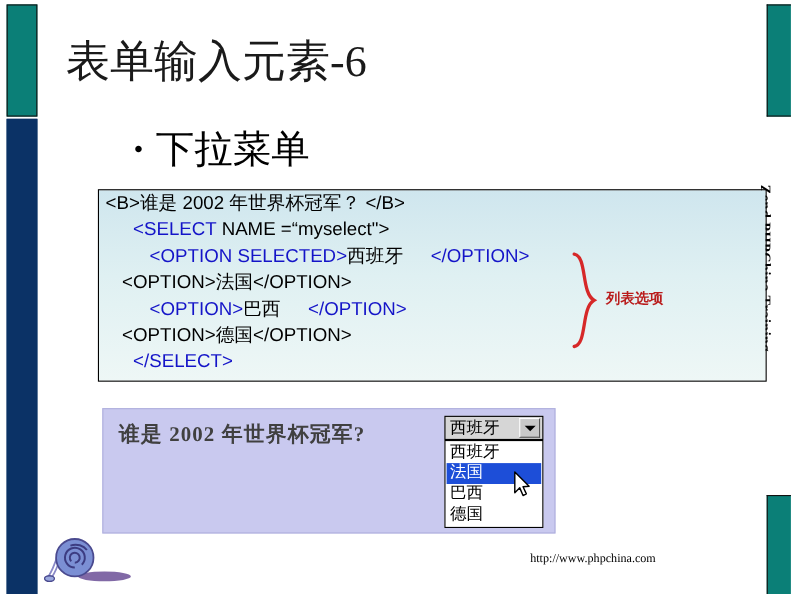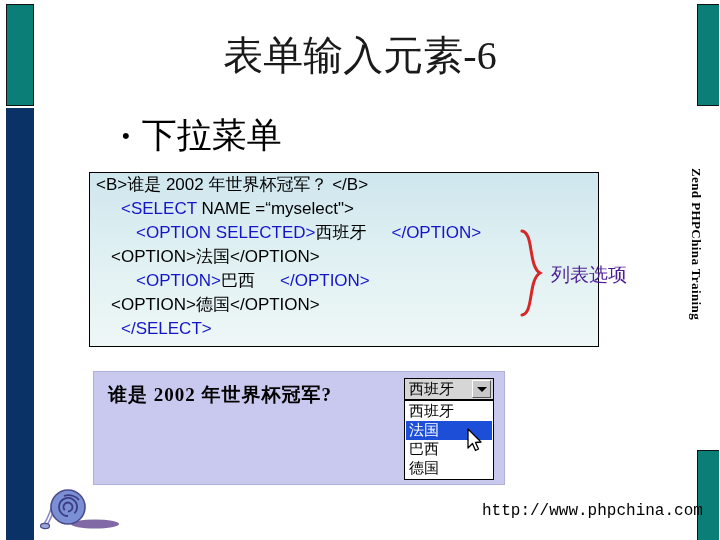--- a/index.html
+++ b/index.html
@@ -74,21 +74,20 @@
     color: #000000;
     white-space: nowrap;
   }
 
   
   #title {
     position: absolute;
     left: 60px;
     top: 28px;
     width: 600px;
-    text-align: center;
     font-family: "Liberation Serif", serif;
     font-size: 40px;
     color: #1a1a1a;
     white-space: nowrap;
   }
 
   
   #bullet-row {
     position: absolute;
     left: 122px;
@@ -107,21 +106,21 @@
     font-size: 35px;
     color: #000000;
     white-space: nowrap;
   }
 
   
   #code-block {
     position: absolute;
     left: 89px;
     top: 172px;
-    width: 510px;
+    width: 608px;
     height: 175px;
     border: 1px solid #000000;
     background: linear-gradient(to bottom, #cfe6ee 0%, #dff0f2 45%, #eef7f6 100%);
     box-sizing: border-box;
     overflow: hidden;
   }
   .code-line {
     font-family: "Liberation Sans", sans-serif;
     font-size: 17px;
     line-height: 24px;
@@ -140,23 +139,23 @@
     left: 518px;
     top: 228px;
     width: 28px;
     height: 90px;
   }
   #brace-label {
     position: absolute;
     left: 551px;
     top: 262px;
     font-family: "Liberation Sans", sans-serif;
-    font-size: 19px;
-    font-weight: normal;
-    color: #4c1d95;
+    font-size: 13px;
+    font-weight: bold;
+    color: #b91c1c;
     white-space: nowrap;
   }
 
   
   #preview-panel {
     position: absolute;
     left: 93px;
     top: 371px;
     width: 412px;
     height: 114px;
@@ -164,21 +163,21 @@
     border: 1px solid #b0b0dd;
     box-sizing: border-box;
   }
   #preview-question {
     position: absolute;
     left: 14px;
     top: 10px;
     font-family: "Liberation Serif", serif;
     font-size: 19px;
     font-weight: bold;
-    color: #000000;
+    color: #404040;
     letter-spacing: 1px;
     white-space: nowrap;
   }
   
   #combo-box {
     position: absolute;
     left: 310px;
     top: 6px;
     width: 90px;
     height: 22px;
@@ -255,22 +254,22 @@
     position: absolute;
     left: 40px;
     top: 488px;
     width: 80px;
     height: 44px;
   }
   #footer-url {
     position: absolute;
     left: 482px;
     top: 502px;
-    font-family: Liberation Mono, monospace;
-    font-size: 16px;
+    font-family: Liberation Serif, serif;
+    font-size: 11px;
     color: #000000;
     white-space: nowrap;
   }
 </style>
 </head>
 <body>
 
 <div id="slide">
 
   <div class="bar" id="left-teal-bar"></div>

